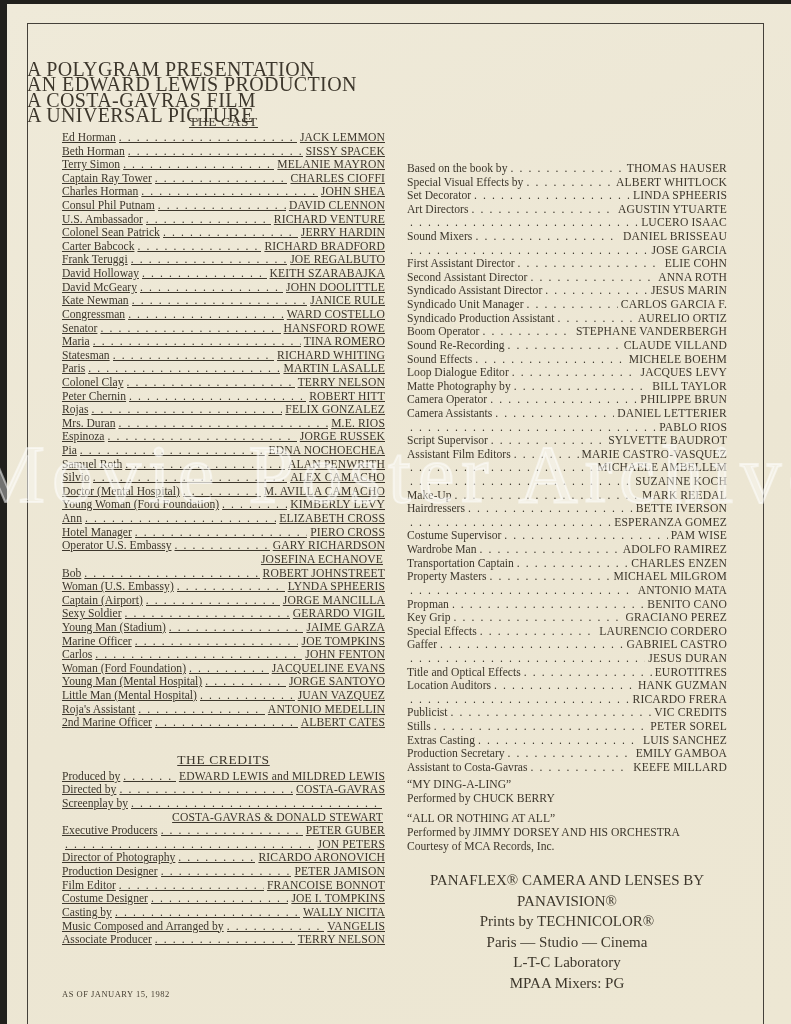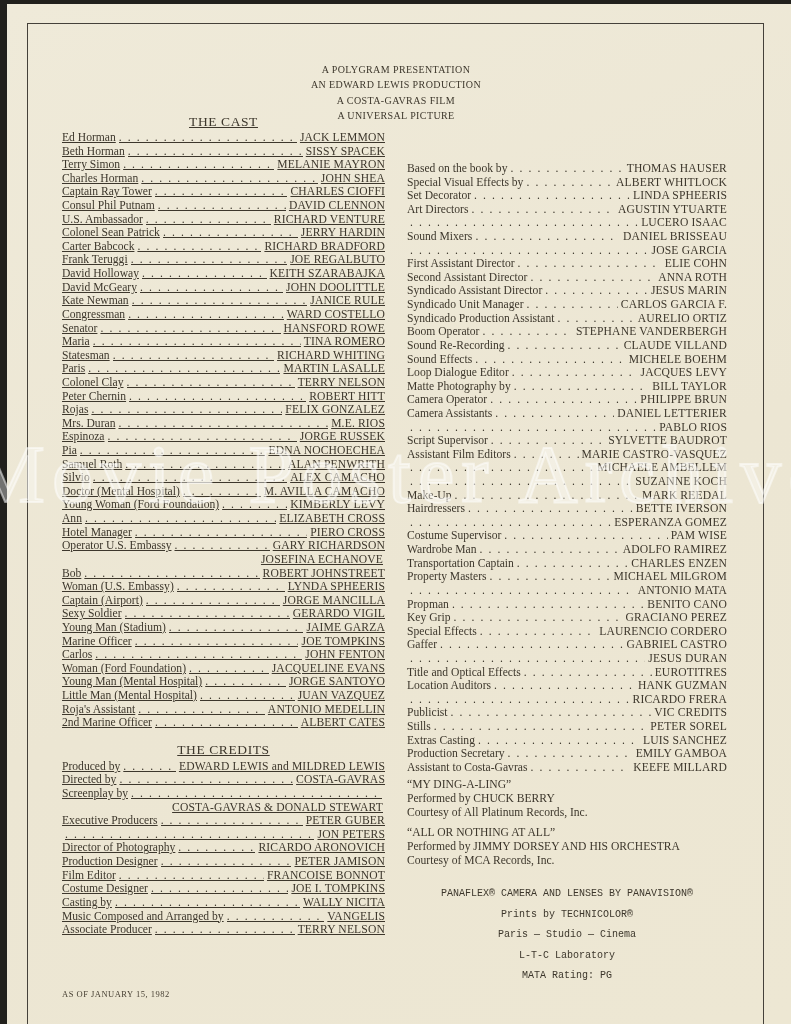--- a/index.html
+++ b/index.html
@@ -15,47 +15,47 @@
   .paper{
     position:absolute;left:7px;top:4px;right:0;bottom:0;
     background:linear-gradient(155deg,#efead9 0%,#ece6d3 55%,#ede7d3 100%);
   }
   .frame{
     position:absolute;left:20px;top:19px;width:735px;height:1015px;
     border:1.6px solid var(--frame);
   }
   .header{
     position:absolute;left:20px;top:58px;width:738px;
-    text-align:center;color:var(--ink);
-    font-size:10px;line-height:15.3px;letter-spacing:0.4px;
+    text-align:left;color:var(--ink);
+    font-size:20px;line-height:15.3px;letter-spacing:0.4px;
   }
   .col{position:absolute;color:var(--ink);}
   .col-left{left:55px;top:108px;width:323px;text-decoration:underline;}
   .col-right{left:400px;top:158px;width:320px;}
   .heading{
     text-align:center;font-size:13.5px;line-height:19px;letter-spacing:0.6px;
     color:var(--ink);
   }
-  .credits-heading{margin-top:10px;margin-bottom:1px;}
+  .credits-heading{margin-top:20px;margin-bottom:1px;}
   .row{
     display:flex;align-items:baseline;
     font-size:11.6px;line-height:13.62px;height:13.62px;
     white-space:nowrap;color:var(--ink);
   }
   .role{flex:0 0 auto;}
   .leader{flex:1 1 0;overflow:hidden;margin:0 3px;min-width:6px;}
   .leader::after{
     content:". . . . . . . . . . . . . . . . . . . . . . . . . . . . . . . . . . . . . . . . . . . . . . . . . . . . . . . . . . . . . . . . . . . .";
     letter-spacing:1.6px;
   }
   .name{flex:0 0 auto;letter-spacing:0.15px;}
   .row-right{display:block;text-align:right;padding-right:2px;}
   .songs{margin-top:4px;text-align:left;font-size:11.6px;line-height:14px;}
   .song{margin-bottom:6px;}
-  .technical{margin-top:16px;text-align:center;font-size:10px;line-height:20.5px;font-family:Liberation Mono, monospace;}
+  .technical{margin-top:16px;text-align:center;font-size:15px;line-height:20.5px;}
   .footer{
     position:absolute;left:55px;top:985px;
     font-size:8.5px;letter-spacing:0.5px;color:#484134;
   }
   .watermark{
     position:absolute;left:-35px;top:430px;z-index:5;
     font-size:82px;line-height:1;white-space:nowrap;letter-spacing:7px;
     color:rgba(255,255,255,0.16);
     -webkit-text-stroke:2px rgba(255,255,255,0.5);
     text-shadow:0 0 1px rgba(255,255,255,0.25);
@@ -87,28 +87,28 @@
           <span class="role">Beth Horman</span>
           <span class="leader"></span>
           <span class="name">SISSY SPACEK</span>
         </div>
         <div class="row">
           <span class="role">Terry Simon</span>
           <span class="leader"></span>
           <span class="name">MELANIE MAYRON</span>
         </div>
         <div class="row">
+          <span class="role">Captain Ray Tower</span>
+          <span class="leader"></span>
+          <span class="name">CHARLES CIOFFI</span>
+        </div>
+        <div class="row">
           <span class="role">Charles Horman</span>
           <span class="leader"></span>
           <span class="name">JOHN SHEA</span>
-        </div>
-        <div class="row">
-          <span class="role">Captain Ray Tower</span>
-          <span class="leader"></span>
-          <span class="name">CHARLES CIOFFI</span>
         </div>
         <div class="row">
           <span class="role">Consul Phil Putnam</span>
           <span class="leader"></span>
           <span class="name">DAVID CLENNON</span>
         </div>
         <div class="row">
           <span class="role">U.S. Ambassador</span>
           <span class="leader"></span>
           <span class="name">RICHARD VENTURE</span>
@@ -576,33 +576,32 @@
           <span class="role">Assistant to Costa-Gavras</span>
           <span class="leader"></span>
           <span class="name">KEEFE MILLARD</span>
         </div>
       </div>
 
     <div class="songs">
       <div class="song">
         <div class="song-title">“MY DING-A-LING”</div>
         <div>Performed by CHUCK BERRY</div>
-        <div>Courtesy of All Platinum Records, Inc.</div>
       </div>
       <div class="song">
         <div class="song-title">“ALL OR NOTHING AT ALL”</div>
         <div>Performed by JIMMY DORSEY AND HIS ORCHESTRA</div>
         <div>Courtesy of MCA Records, Inc.</div>
       </div>
     </div>
 
     <div class="technical">
       <div>PANAFLEX® CAMERA AND LENSES BY PANAVISION®</div>
       <div>Prints by TECHNICOLOR®</div>
       <div>Paris — Studio — Cinema</div>
       <div>L-T-C Laboratory</div>
-      <div>MATA Rating: PG</div>
+      <div>MPAA Mixers: PG</div>
     </div>
   </div>
 
   <div class="footer">AS OF JANUARY 15, 1982</div>
   <div class="watermark">Movie Poster Archive</div>
 </div>
 
 </body></html>

